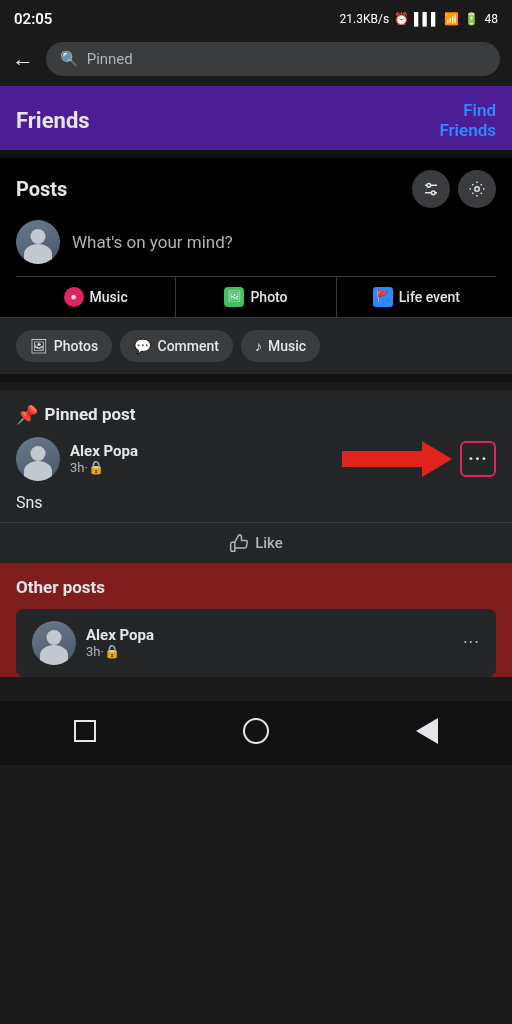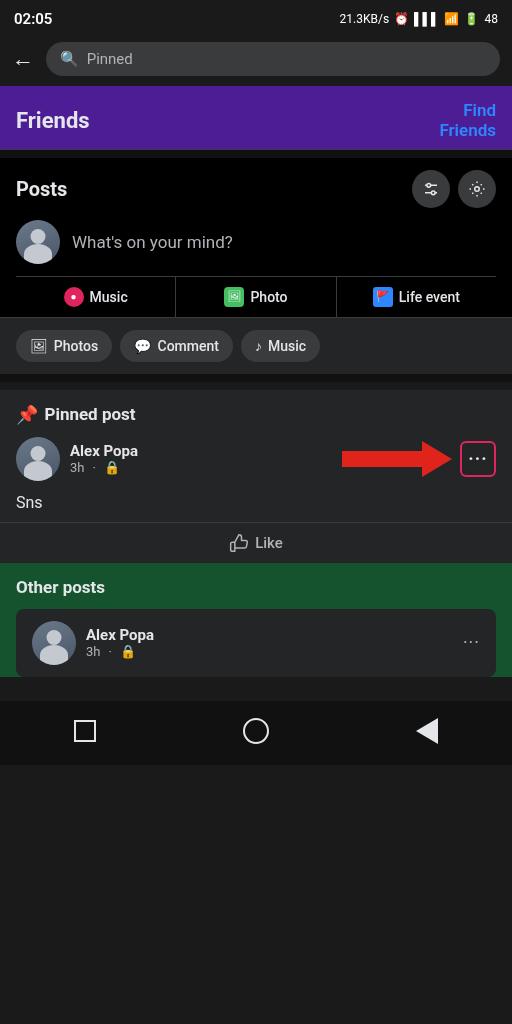--- a/index.html
+++ b/index.html
@@ -205,21 +205,21 @@
       align-items: center;
       justify-content: space-between;
       margin-bottom: 8px;
     }
     .post-meta-left {
       display: flex;
       align-items: center;
       gap: 10px;
     }
     .post-author { font-size: 15px; font-weight: 700; color: #e4e6ea; }
-    .post-time { font-size: 13px; color: #b0b3b8; display: flex; align-items: center; gap: 8px; }
+    .post-time { font-size: 13px; color: #b0b3b8; display: flex; align-items: center; gap: 0; }
 
     .more-btn {
       width: 36px; height: 36px;
       border: 2px solid #e0245e;
       border-radius: 6px;
       display: flex;
       align-items: center;
       justify-content: center;
       cursor: pointer;
       color: #e4e6ea;
@@ -252,21 +252,21 @@
       color: #b0b3b8;
       font-size: 15px;
       font-weight: 500;
     }
     .reaction-btn + .reaction-btn {
       border-left: 1px solid #3a3b3c;
     }
 
     
     .other-posts-section {
-      background: #14532d;
+      background: #7f1d1d;
       padding: 14px 16px 0 16px;
     }
     .other-posts-title {
       font-size: 17px;
       font-weight: 700;
       color: #e4e6ea;
       margin-bottom: 12px;
     }
 
     .other-post-card {

